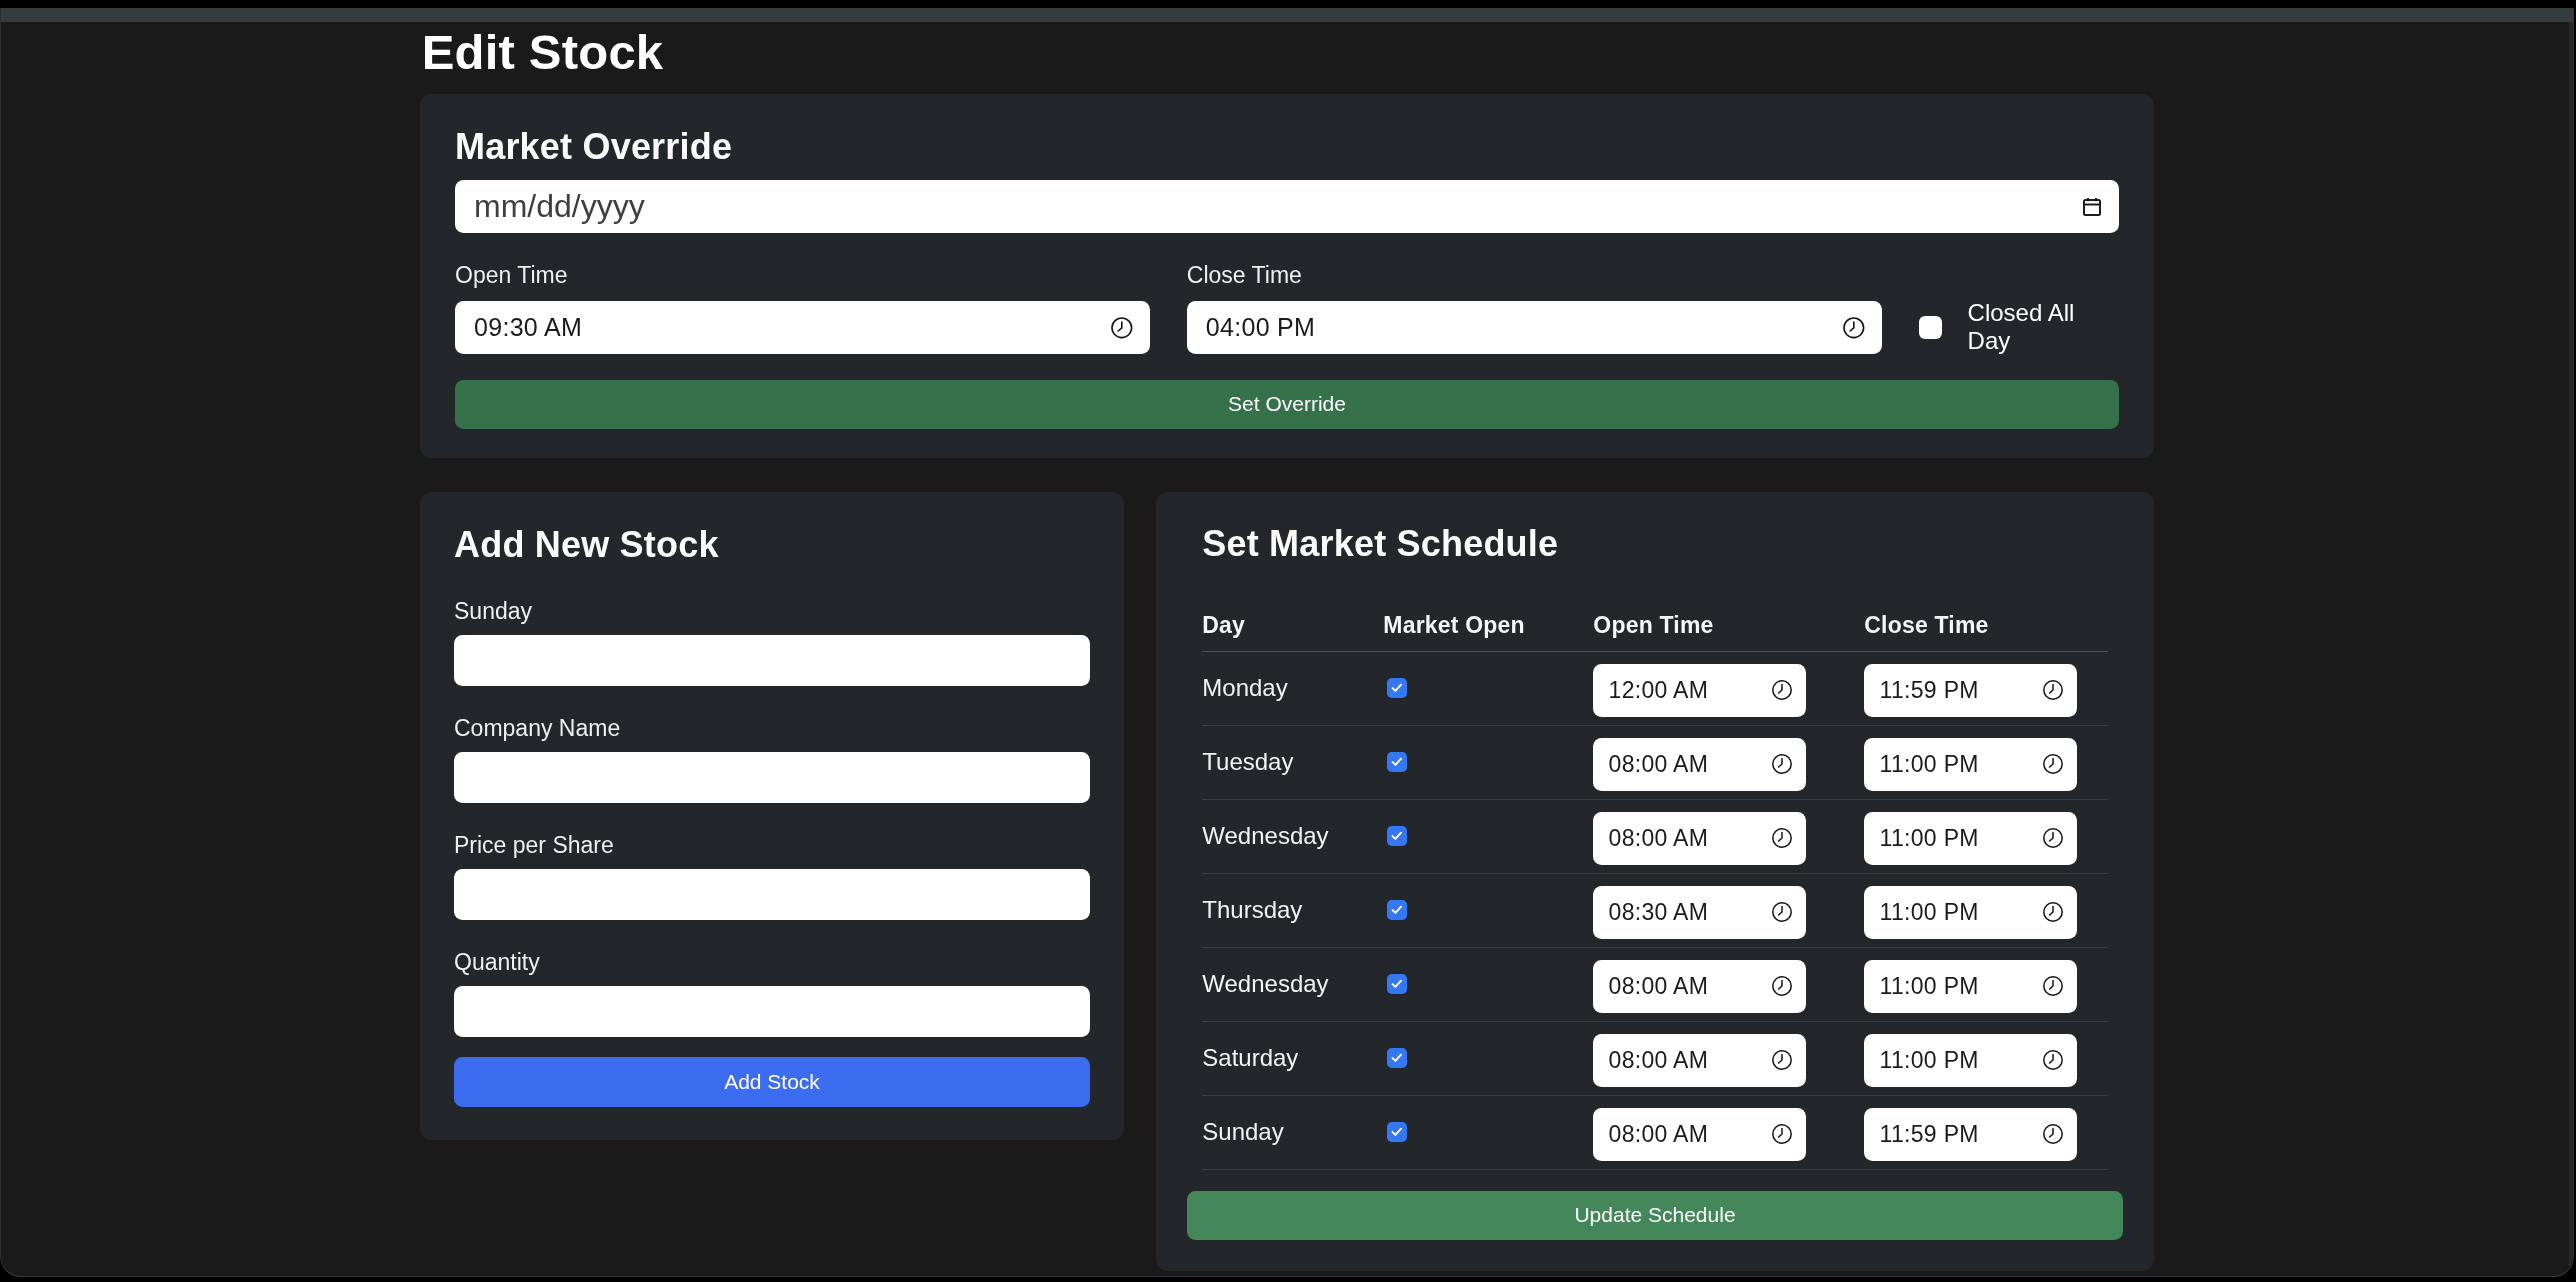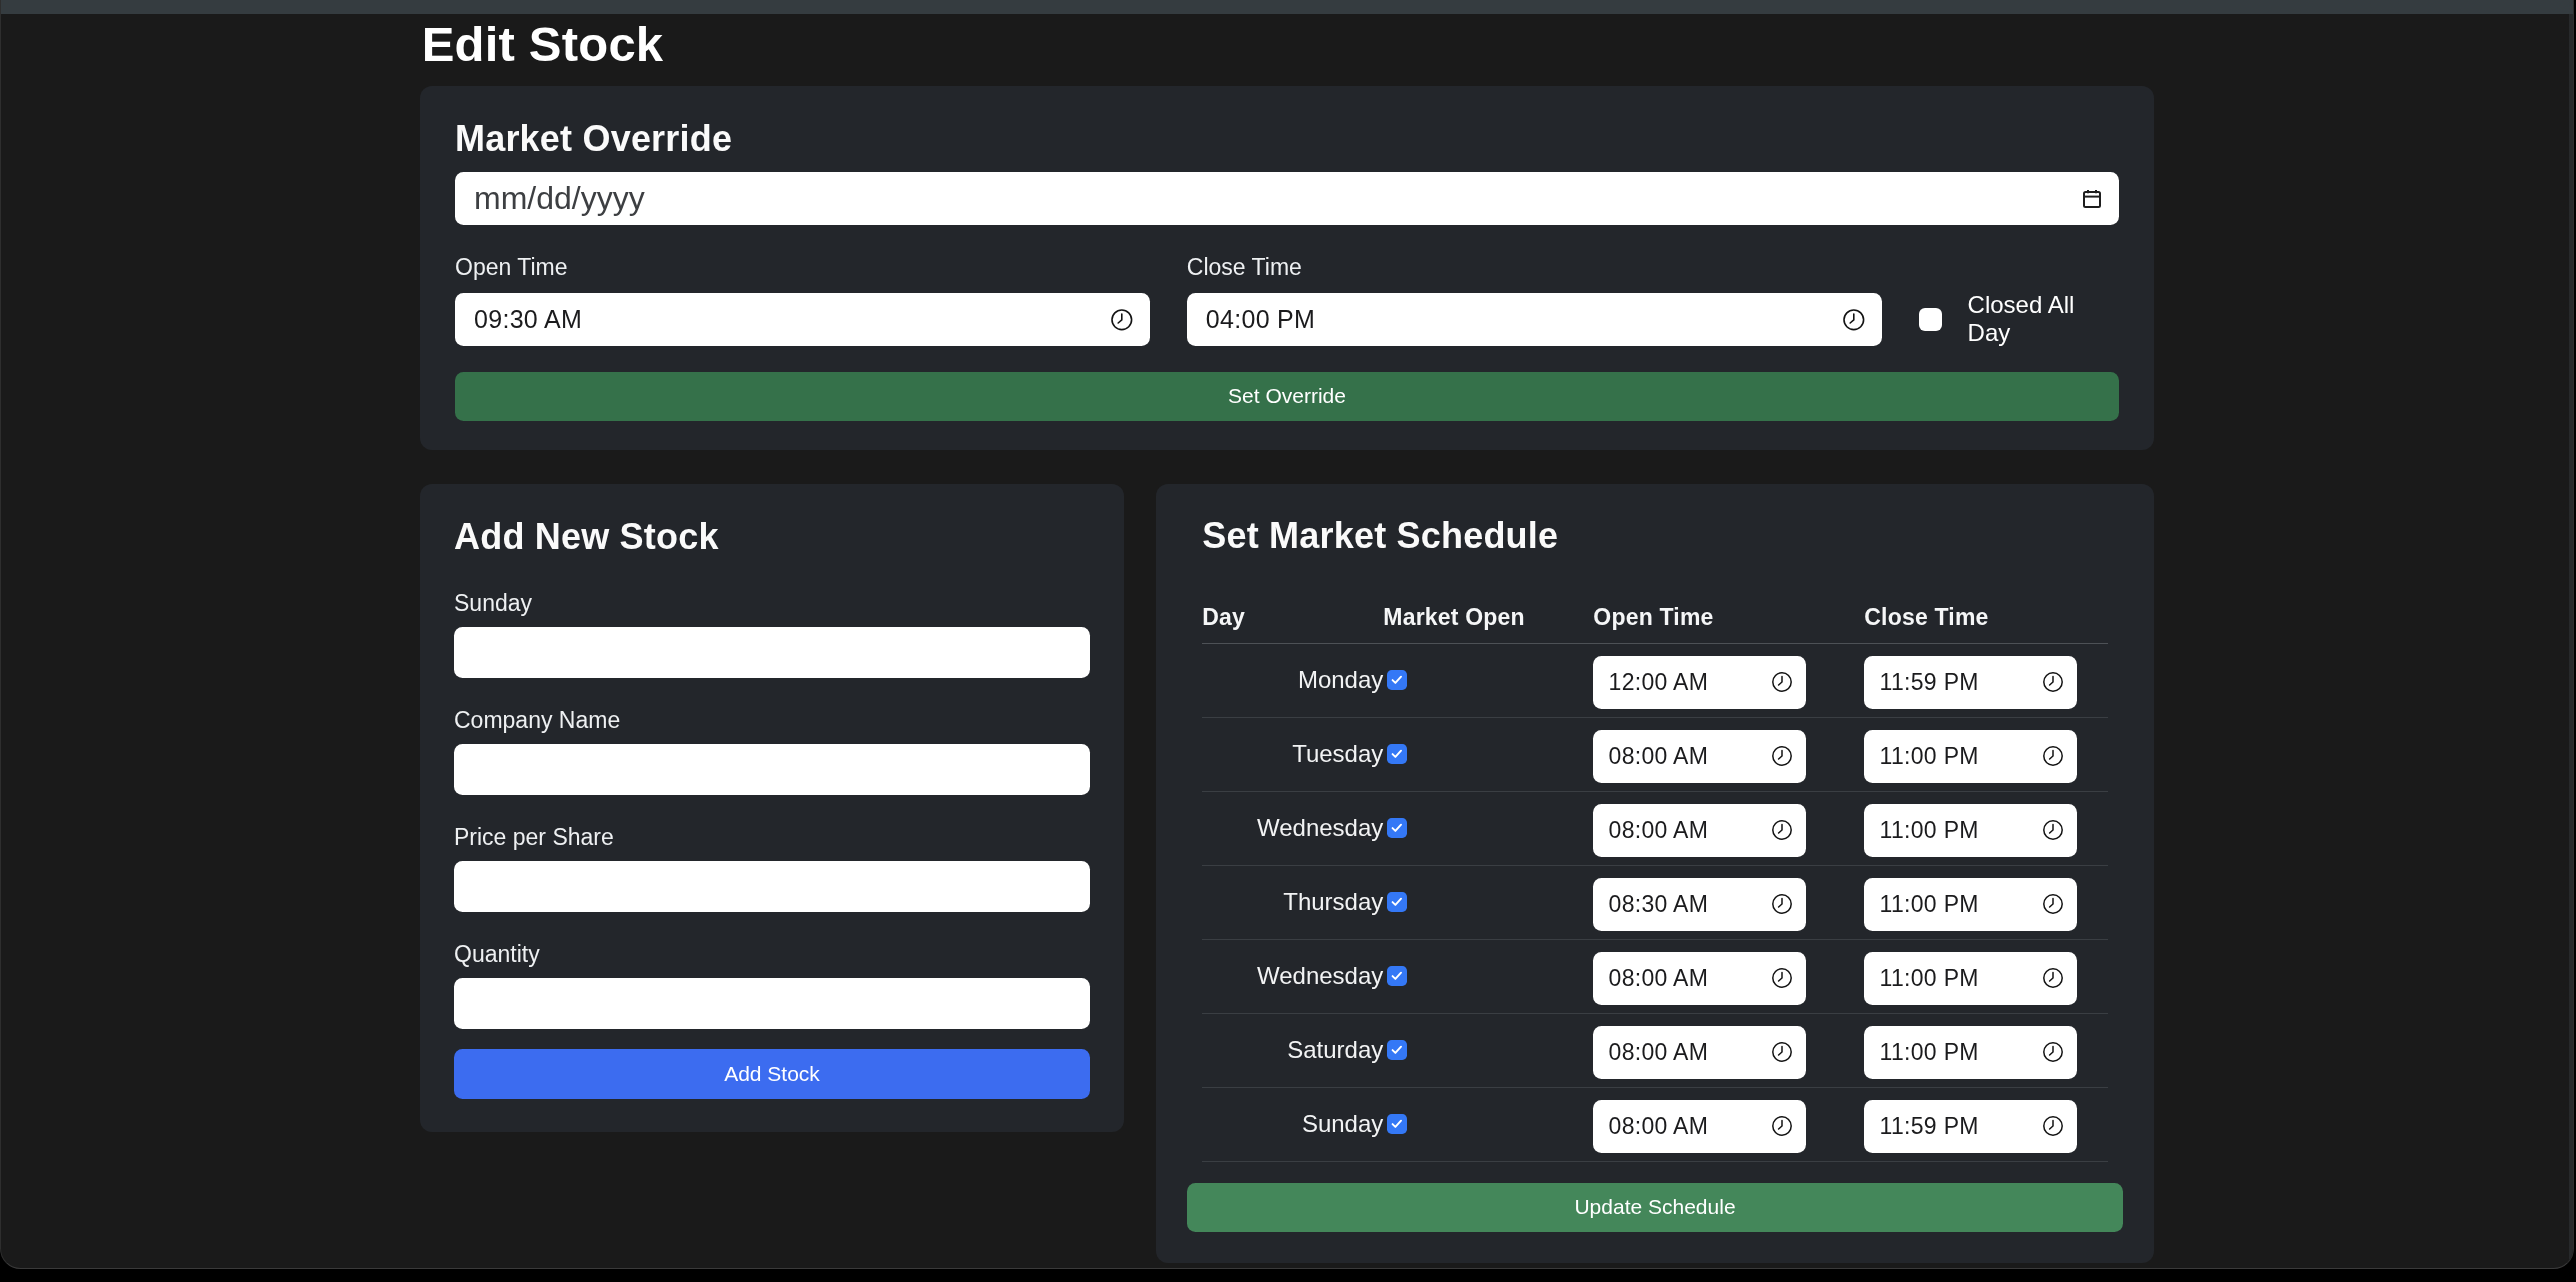--- a/index.html
+++ b/index.html
@@ -2,21 +2,21 @@
 <html style="--page-bg: #1a1a1a; --card-bg: #23262b; --green: #35714a; --green-light: #44875a; --blue: #3c6cf0; --cb-blue: #3478f6;font-size:13.6px"><head>
 <meta charset="utf-8">
 <style>
   html, body { margin: 0; padding: 0; background: #000; }
   body {
     width: 2576px; height: 1283px; overflow: hidden; position: relative;
     font-family: "Liberation Sans", sans-serif;
     -webkit-font-smoothing: antialiased;
   }
   .window {
-    position: absolute; left: 0; top: 0; width: 2574px; height: 1269px;
+    position: absolute; left: 0; top: 8px; width: 2574px; height: 1269px;
     background: var(--page-bg, #1a1a1a);
     border-radius: 0 0 20.4px 20.4px;
     border-left: 0.9px solid #2e2e2e; border-right: 0.9px solid #2e2e2e; border-bottom: 0.9px solid #3a3a3a;
     overflow: hidden; box-sizing: border-box;
   }
   .topbar {
     position: absolute; left: 0; top: 0; width: 100%; height: 13.6px;
     background: #353c40;
   }
   .right-edge {
@@ -76,21 +76,21 @@
   }
   .card-schedule { width: 998px; padding: 31px 31px 31px 31px; }
   .table-wrap { margin: 0 15.3px; }
   .thead {
     display: grid; grid-template-columns: 181px 210px 271px 244px;
     margin-top: 48px; padding-bottom: 12px; border-bottom: 0.9px solid #4d5156;
   }
   .thead > div { color: #f5f6f7; font-size: 23px; font-weight: 700; letter-spacing: 0.2px; }
   .srow {
     display: grid; grid-template-columns: 181px 210px 271px 244px;
-    align-items: center; height: 73px; border-bottom: 0.9px solid #3a3e43; text-align: right;
+    align-items: center; height: 73px; border-bottom: 0.9px solid #3a3e43;
   }
   .srow .day { color: #f2f3f4; font-size: 24px; }
   .cb {
     width: 20.4px; height: 20.4px; border-radius: 4.7px; background: var(--cb-blue, #3478f6);
     display: flex; align-items: center; justify-content: center; margin-left: 3.4px;
   }
   .cb svg { width: 13.6px; height: 13.6px; display: block; }
   .time-input.sm { height: 53px; width: 213px; margin-top: 4px; padding: 0 12px 0 15.3px; }
   .time-input.sm .time-val { font-size: 23px; }
 </style>

